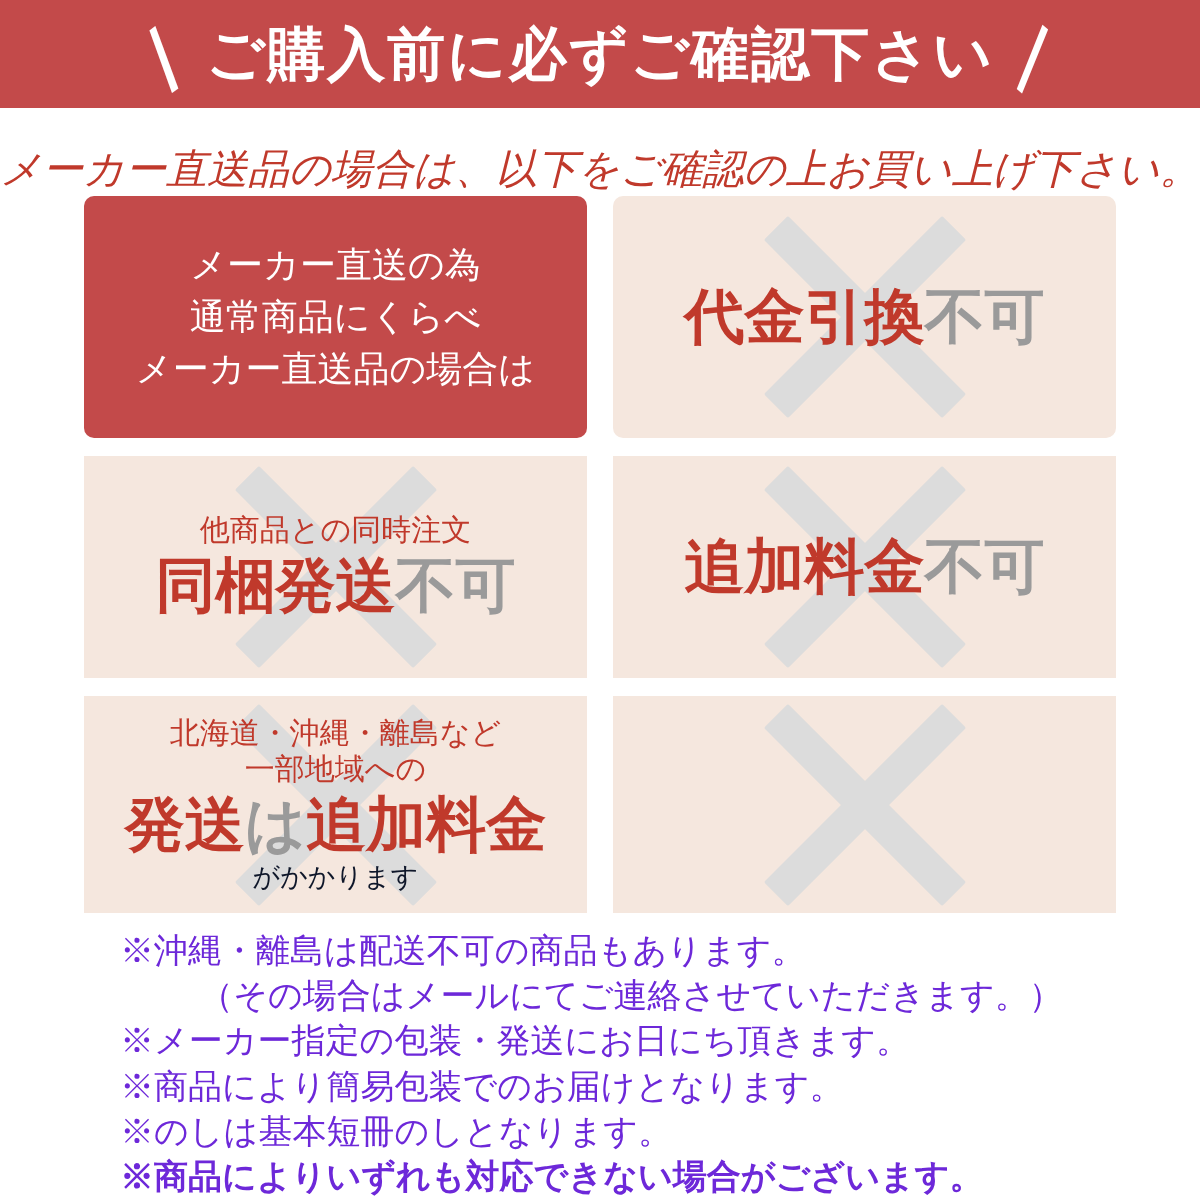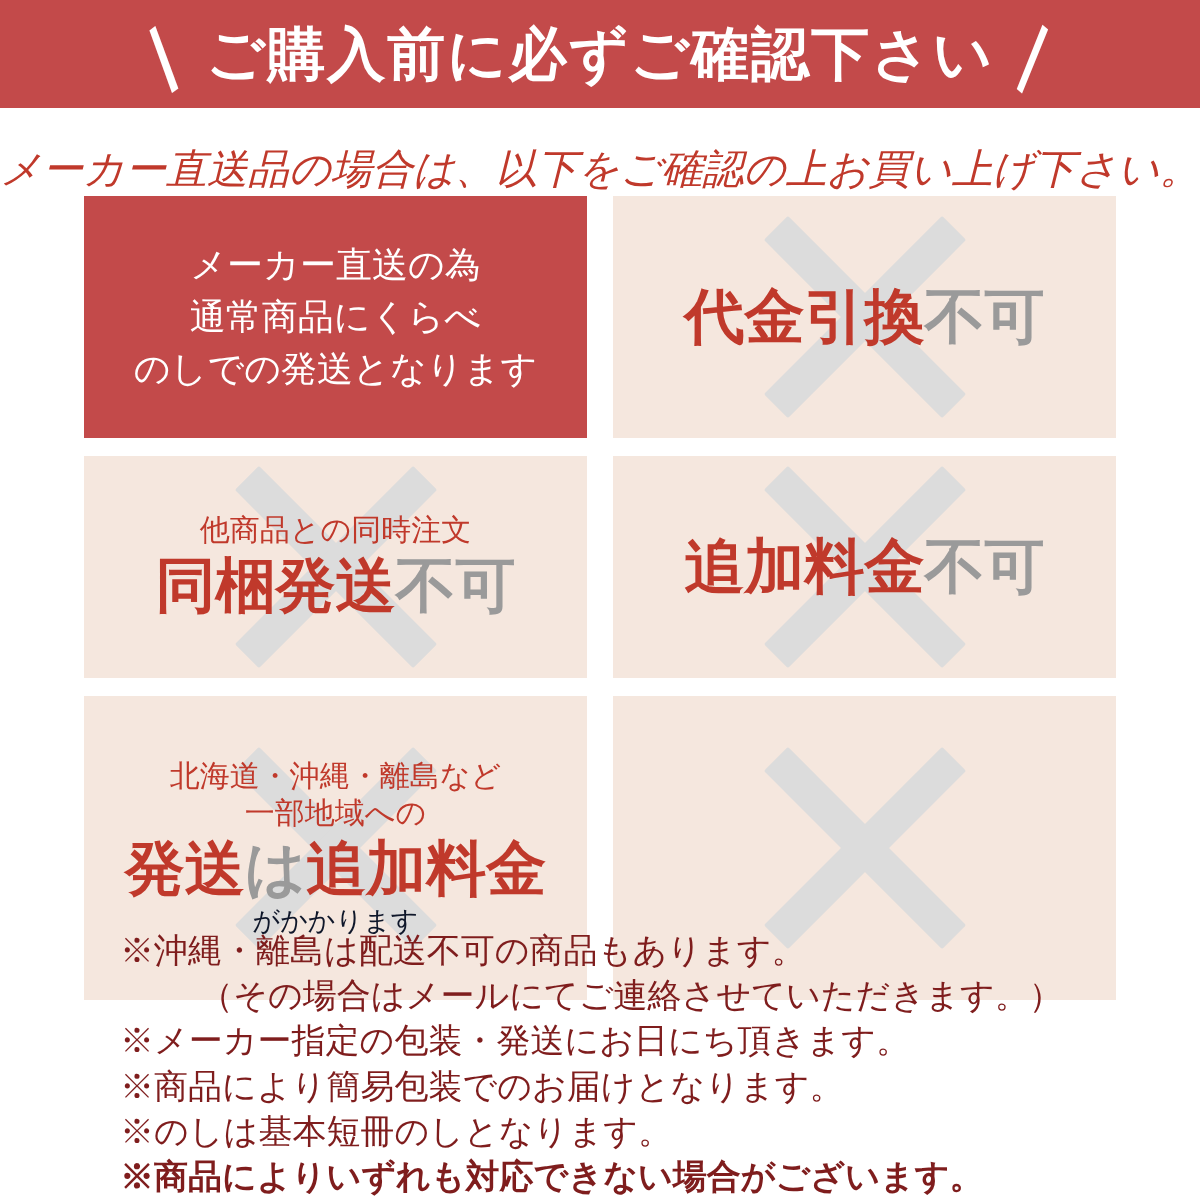--- a/index.html
+++ b/index.html
@@ -76,23 +76,23 @@
     width: 503px;
     box-sizing: border-box;
     background: #f5e7de;
     display: flex;
     flex-direction: column;
     align-items: center;
     justify-content: center;
     overflow: hidden;
     text-align: center;
   }
-  .cell.h1 { height: 242px; }
+  .cell.h1 { height: 242px; border-radius: 10px; }
   .cell.h2 { height: 222px; }
-  .cell.h3 { height: 304px; }
+  .cell.h3 { height: 217px; }
 
   .cell.filled {
     background: #c34a4a;
     color: #ffffff;
   }
 
   
   .xmark {
     position: absolute;
     left: 50%;
@@ -149,21 +149,21 @@
     line-height: 1.45;
   }
   .line-big.mixed .muted { color: #9a9a9a; }
 
   
   .notes {
     position: absolute;
     left: 120px;
     top: 928px;
     width: 1000px;
-    color: #7f1d1d;
+    color: #6d28d9;
   }
   .note {
     font-size: 34px;
     line-height: 1.33;
     white-space: nowrap;
     font-weight: 500;
   }
   .note.indent { padding-left: 22px; text-align: center; }
   .note.bold { font-weight: bold; }
 </style>
@@ -179,21 +179,21 @@
   </div>
 
   <div class="subtitle">メーカー直送品の場合は、以下をご確認の上お買い上げ下さい。</div>
 
   <div class="grid">
 
     <div class="cell h1 filled">
       <div class="cell-content">
         <div class="line-white">メーカー直送の為</div>
         <div class="line-white">通常商品にくらべ</div>
-        <div class="line-white">のしでの発送となります</div>
+        <div class="line-white">メーカー直送品の場合は</div>
       </div>
     </div>
 
     <div class="cell h1">
       <div class="xmark">
           <span class="a"></span>
           <span class="b"></span>
         </div>
       <div class="cell-content">
         <div class="line-big mixed">

